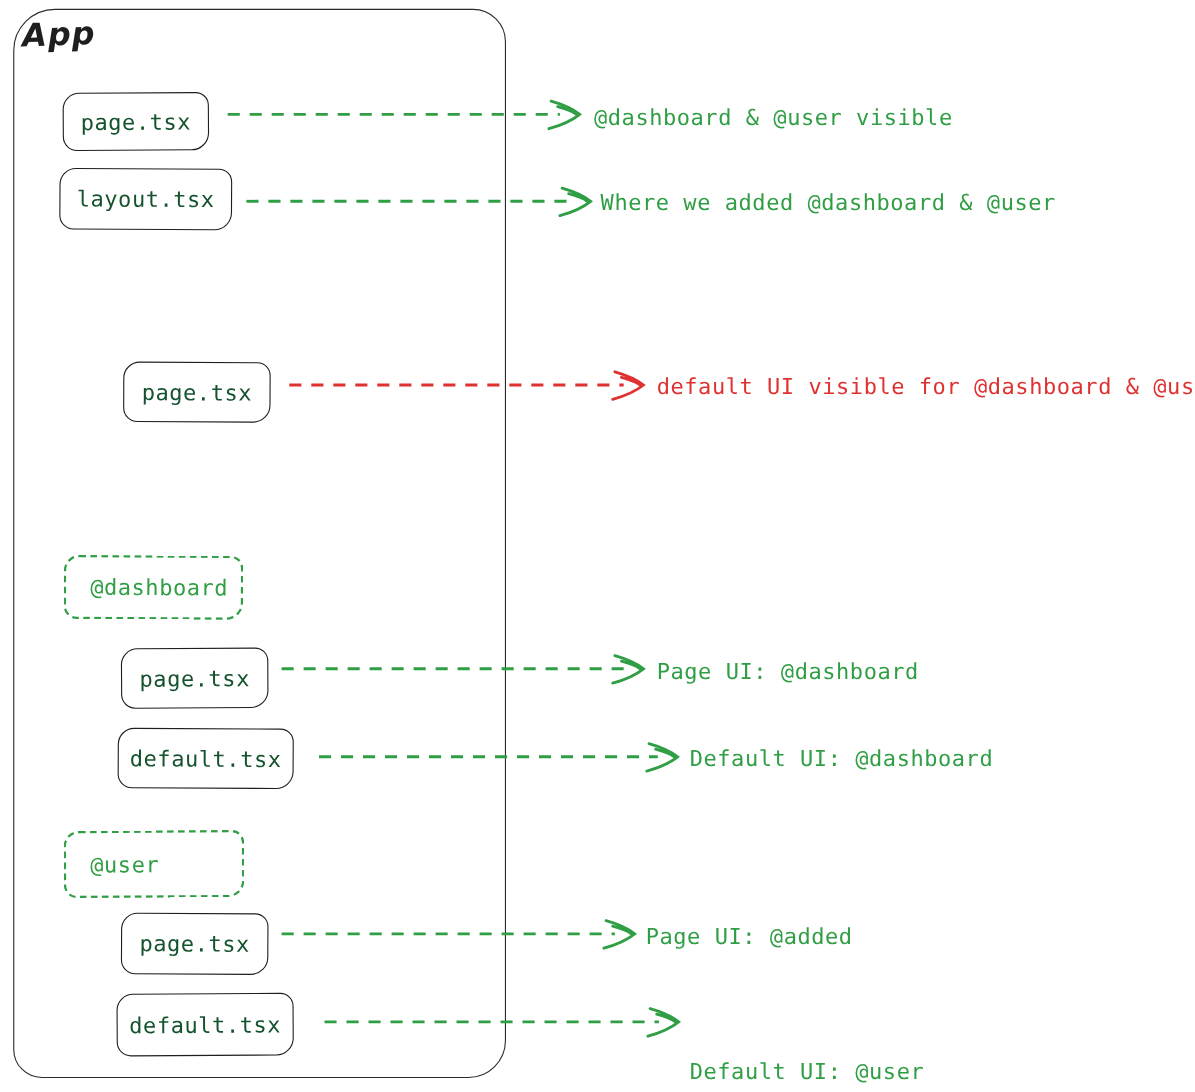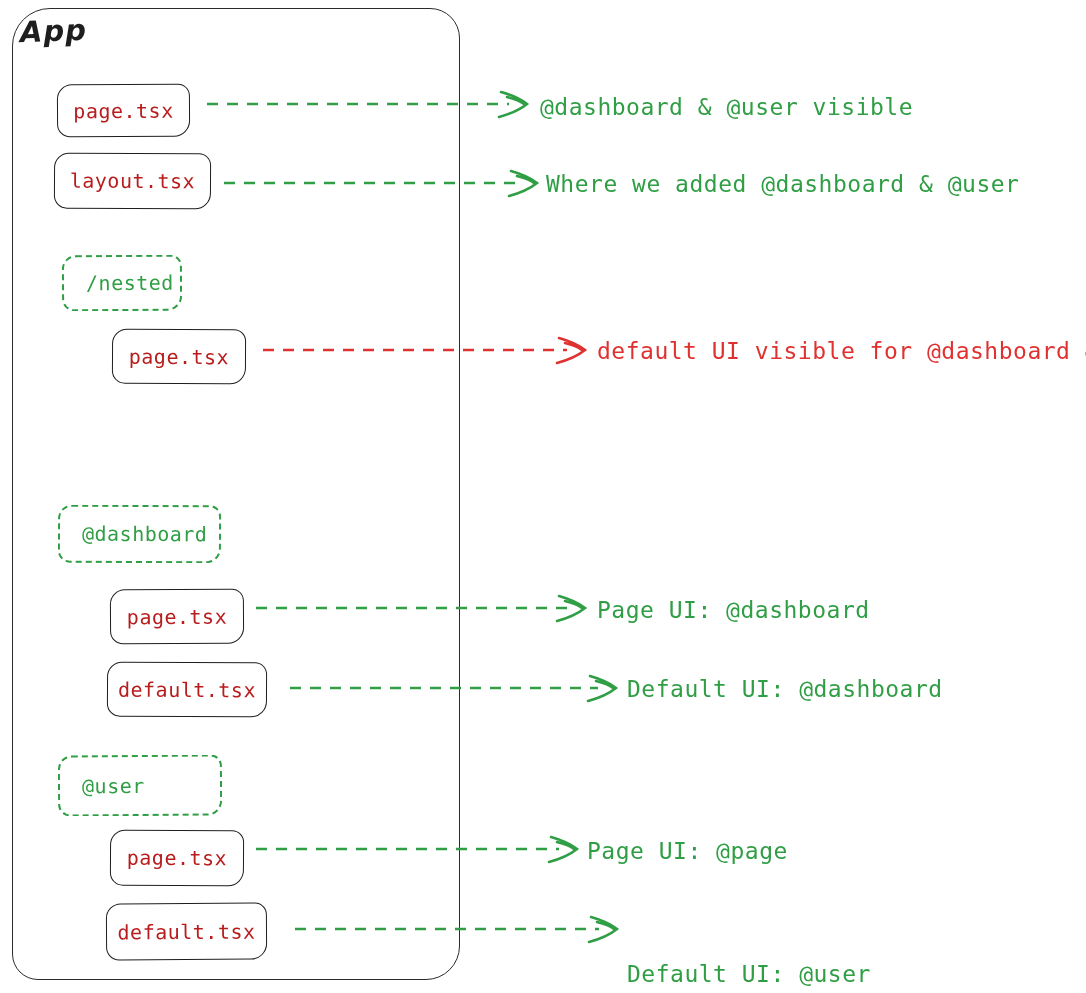--- a/index.html
+++ b/index.html
@@ -42,21 +42,21 @@
   .file-box {
     position: absolute;
     box-sizing: border-box;
     border: 1.7px solid #1e1e1e;
     border-radius: 15px 12px 16px 13px;
     background: #ffffff;
     display: flex;
     align-items: center;
     justify-content: center;
     font-size: 20px;
-    color: #b91c1c;
+    color: #14532d;
     letter-spacing: 0.5px;
   }
   
   .folder-box {
     position: absolute;
     box-sizing: border-box;
     border: 2px dashed var(--green);
     border-radius: 14px 11px 15px 12px;
     background: #ffffff;
     display: flex;
@@ -66,21 +66,21 @@
     font-size: 20px;
     color: var(--green);
     letter-spacing: 0.5px;
   }
   .tilt-a { transform: rotate(-0.35deg); }
   .tilt-b { transform: rotate(0.3deg); }
   
   .annotation {
     position: absolute;
     transform: translateY(-50%);
-    font-size: 23px;
+    font-size: 20px;
     letter-spacing: 0.5px;
     white-space: nowrap;
   }
   .annotation.green { color: var(--green); }
   .annotation.red   { color: var(--red); }
   #arrow-layer {
     position: absolute;
     left: 0;
     top: 0;
     pointer-events: none;
@@ -120,30 +120,29 @@
         <path d="M 551 837 C 565 841, 572 845, 577 849 C 572 853, 564 858, 549 862 M 557 842 C 565 844, 570 846, 574 849" stroke="#2f9e44" stroke-width="2.6" stroke-linecap="round" fill="none"></path>
       </g>
       <g>
         <path d="M 295 929 L 599 929" stroke="#2f9e44" stroke-width="2.6" stroke-dasharray="11 9" fill="none"></path>
         <path d="M 591 917 C 605 921, 612 925, 617 929 C 612 933, 604 938, 589 942 M 597 922 C 605 924, 610 926, 614 929" stroke="#2f9e44" stroke-width="2.6" stroke-linecap="round" fill="none"></path>
       </g>
     </svg>
 
   <div class="file-box tilt-a" style="left:57px;  top:84px;  width:133px; height:53px;">page.tsx</div>
   <div class="file-box tilt-b" style="left:54px;  top:153px; width:157px; height:56px;">layout.tsx</div>
-  <div class="folder-box tilt-a" style="left:62px;  top:255px; width:120px; height:56px;">/nested</div>
   <div class="file-box tilt-b" style="left:112px; top:329px; width:134px; height:55px;">page.tsx</div>
   <div class="folder-box tilt-b" style="left:58px;  top:505px; width:163px; height:58px;">@dashboard</div>
   <div class="file-box tilt-a" style="left:110px; top:589px; width:134px; height:55px;">page.tsx</div>
   <div class="file-box tilt-b" style="left:107px; top:662px; width:160px; height:55px;">default.tsx</div>
   <div class="folder-box tilt-a" style="left:58px;  top:755px; width:164px; height:61px;">@user</div>
   <div class="file-box tilt-b" style="left:110px; top:830px; width:134px; height:56px;">page.tsx</div>
   <div class="file-box tilt-a" style="left:106px; top:903px; width:161px; height:57px;">default.tsx</div>
 
   <div class="annotation green" style="left:540px; top:107px;">@dashboard &amp; @user visible</div>
   <div class="annotation green" style="left:546px; top:184px;">Where we added @dashboard &amp; @user</div>
   <div class="annotation red" style="left:597px; top:351px;">default UI visible for @dashboard &amp; @user</div>
   <div class="annotation green" style="left:627px; top:689px;">Default UI: @dashboard</div>
   <div class="annotation green" style="left:597px; top:610px;">Page UI: @dashboard</div>
-  <div class="annotation green" style="left:587px; top:851px;">Page UI: @page</div>
+  <div class="annotation green" style="left:587px; top:851px;">Page UI: @added</div>
   <div class="annotation green" style="left:627px; top:931px;margin-top:43px;">Default UI: @user</div>
 
 </div>
 
 </body></html>

